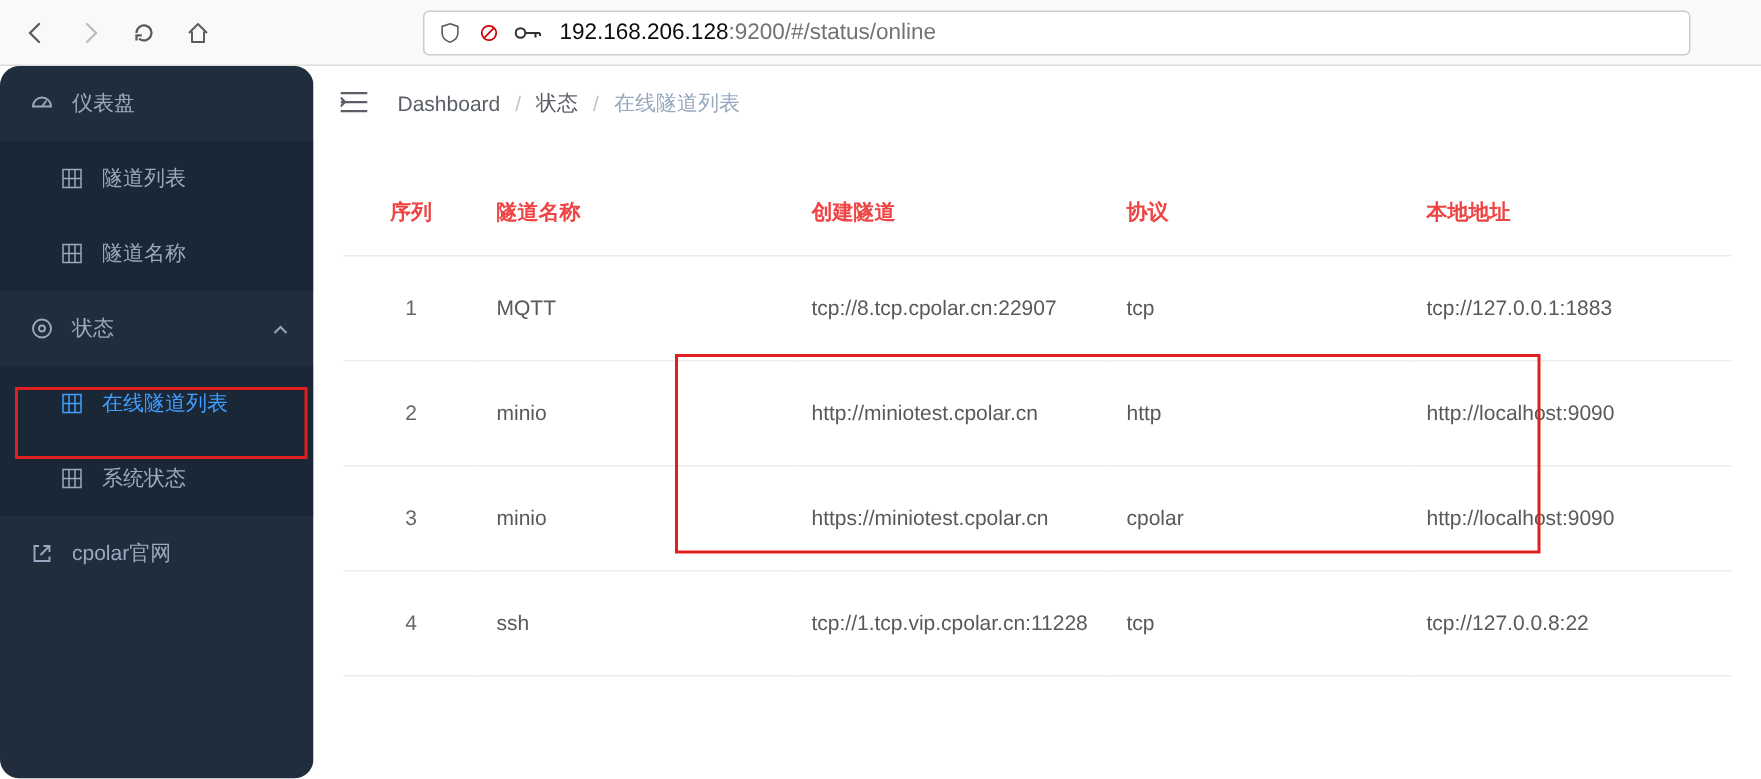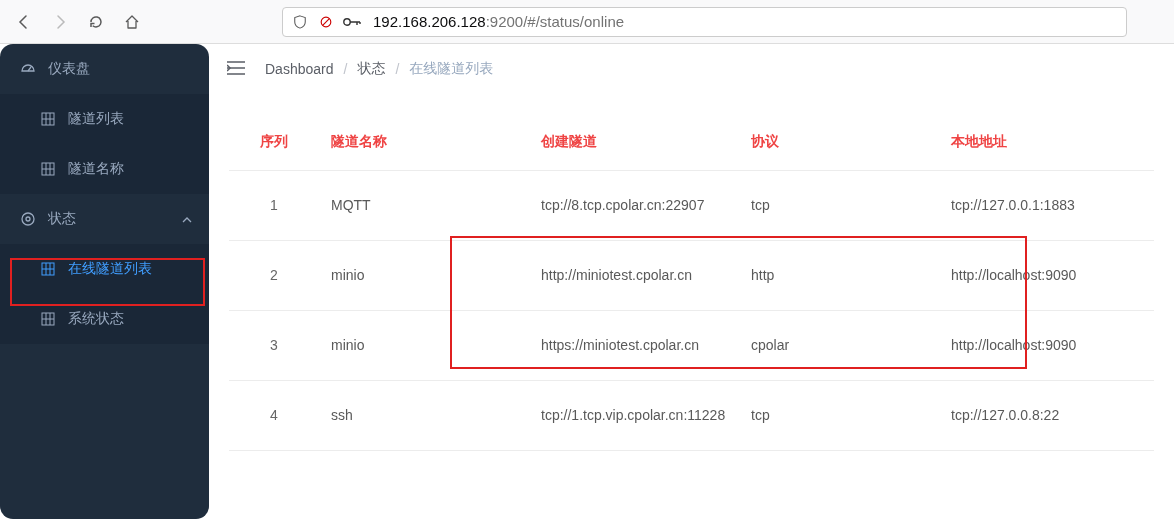--- a/index.html
+++ b/index.html
@@ -250,20 +250,29 @@
     <div class="side-sub">
       <span class="side-icon">
         <svg width="14" height="14" viewBox="0 0 14 14">
             <rect x="1" y="1" width="12" height="12" stroke="currentColor" fill="none"></rect>
             <path d="M5 1v12M9 1v12M1 7h12" stroke="currentColor"></path>
           </svg>
       </span>
       <span>系统状态</span>
     </div>
 
+    <div class="side-item">
+      <span class="side-icon">
+        <svg width="14" height="14" viewBox="0 0 14 14">
+            <path d="M5 2H2v10h10V9" stroke="currentColor" stroke-width="1.3" fill="none"></path>
+            <path d="M8 2h4v4M12 2 L6 8" stroke="currentColor" stroke-width="1.3" fill="none"></path>
+          </svg>
+      </span>
+      <span>cpolar官网</span>
+    </div>
 
     <div class="highlight-box sidebar-highlight"></div>
   </div>
 
   <div class="main">
     <div class="breadcrumb-bar">
       <span class="bc-menu-icon">
         <svg width="18" height="16" viewBox="0 0 18 16">
             <path d="M0 2h18M0 8h18M0 14h18" stroke="currentColor" stroke-width="1.5"></path>
             <path d="M0 5l3 3-3 3" stroke="currentColor" stroke-width="1.5" fill="none"></path>

